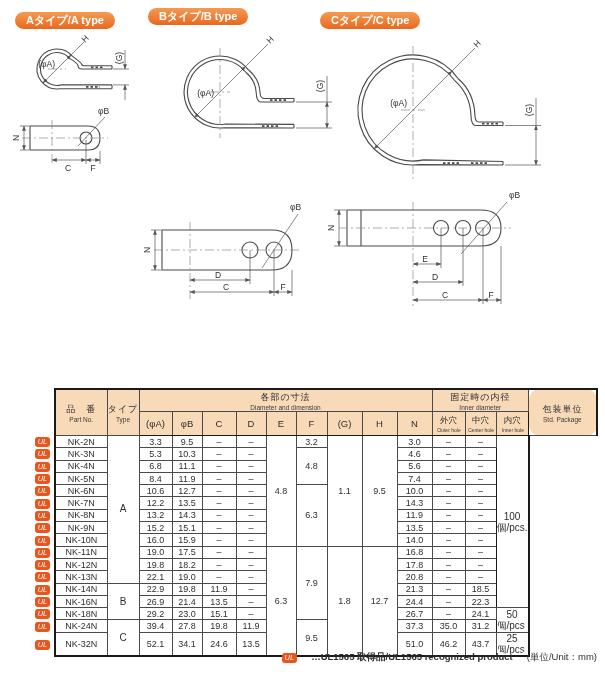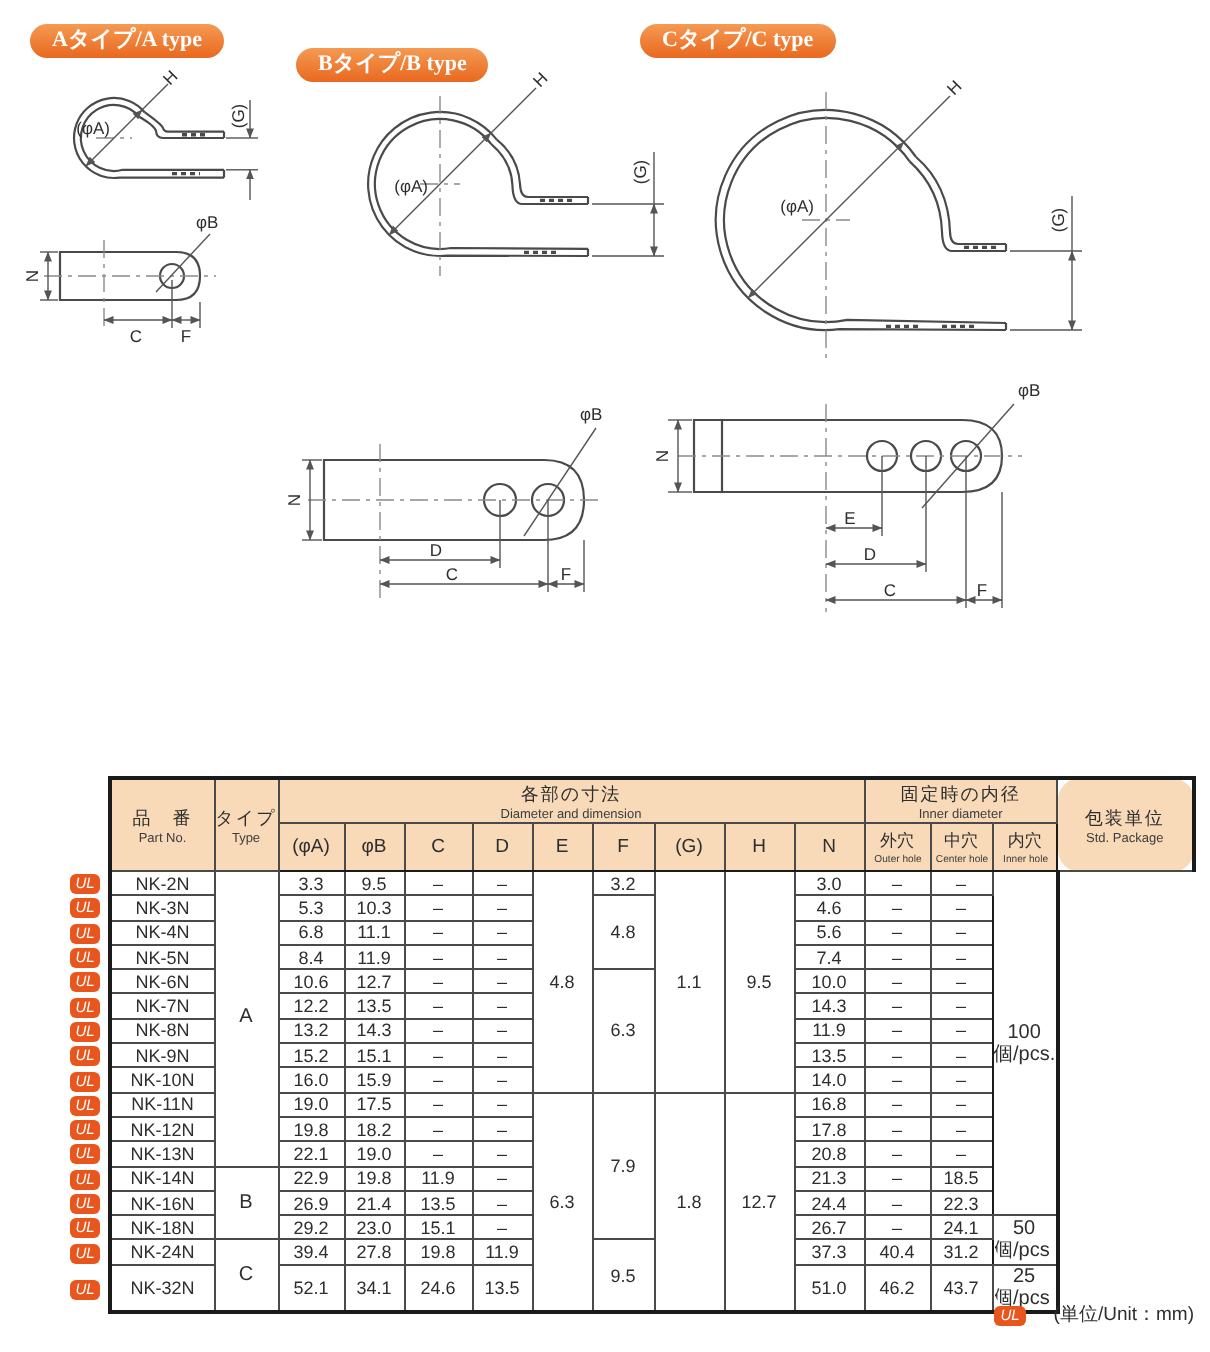--- a/index.html
+++ b/index.html
@@ -1,18 +1,18 @@
 <!DOCTYPE html>
 <html style="--header-bg: #f8d9b8; --accent: #ee7231; --ul-badge: #e8561e; --line: #4a4a4a; --frame: #1a1a1a; --text: #2e2e2e; --draw: #4a4a4a;"><head>
 <meta charset="utf-8">
 <style>
   html,body{margin:0;padding:0;width:605px;height:676px;overflow:hidden;background:#fff;
     font-family:"Liberation Sans",sans-serif;color:var(--text,#2e2e2e);position:relative;}
   .typebadge{position:absolute;background:linear-gradient(180deg,#f59a52,#e9681f);color:#fff;
-    font-weight:bold;font-size:11px;line-height:14px;padding:1px 11px 2px;border-radius:10px;white-space:nowrap;font-family:Liberation Serif, serif;}
+    font-weight:bold;font-size:11px;line-height:14px;padding:1px 11px 2px;border-radius:10px;white-space:nowrap;}
   .dwg{position:absolute;}
   .dwg path,.dwg line,.dwg circle{stroke:var(--draw,#4a4a4a);fill:none;stroke-width:1;}
   .dwg .part{stroke-width:1.1;}
   .dwg .cl{stroke:#8a8a8a;stroke-width:.7;stroke-dasharray:9 3 2 3;}
   .dwg .dim,.dwg .ext{stroke:#555;stroke-width:.7;}
   .dwg .knurl{stroke-width:1.7;stroke-dasharray:2.5 2;}
   .dwg text{fill:var(--text,#2e2e2e);stroke:none;font-size:8.5px;font-family:"Liberation Sans",sans-serif;}
   .tablewrap{position:absolute;left:31px;top:388px;}
   table{border-collapse:collapse;table-layout:fixed;font-size:9px;}
   th,td{border:1px solid var(--line,#444);text-align:center;vertical-align:middle;padding:0;
@@ -46,21 +46,21 @@
 
 <svg width="0" height="0" style="position:absolute" aria-hidden="true">
   <defs>
     <marker id="arr" viewBox="0 0 10 9" refX="8.5" refY="4.5" markerWidth="8" markerHeight="8" orient="auto-start-reverse">
       <path d="M0 1 L9 4.5 L0 8 Z" fill="#555" stroke="none"></path>
     </marker>
   </defs>
 </svg>
 
 <div class="typebadge" style="left:15px;top:12px">Aタイプ/A type</div>
-<div class="typebadge" style="left:148px;top:24px">Bタイプ/B type</div>
+<div class="typebadge" style="left:148px;top:8px">Bタイプ/B type</div>
 <div class="typebadge" style="left:320px;top:12px">Cタイプ/C type</div>
 
 <svg class="dwg" style="left:12px;top:34px" width="130" height="175" viewBox="0 0 130 175">
 
   <path class="part" d="M60.3 22.1 A20 20 0 1 0 47.8 54.8 L100 54.8"></path>
   <path class="part" d="M57.6 24.4 A16.5 16.5 0 1 0 49.3 50.9 L100 50.9"></path>
   <path class="part" d="M60.3 22.1 C65 25.5 69 28.5 69.5 30 Q70 31.8 72 31.8 L100 31.8"></path>
   <path class="part" d="M57.6 24.4 C62 27 65.5 29.5 66 31.5 Q66.3 35 69.5 35 L100 35"></path>
   <line class="part" x1="100" y1="31.8" x2="100" y2="35"></line>
   <line class="part" x1="100" y1="50.9" x2="100" y2="54.8"></line>
@@ -438,35 +438,36 @@
         <tr class="sect">
           <td class="ulcell"><span class="ulbadge">UL</span></td>
           <td class="bl2">NK-24N</td>
           <td class="type bb2" rowspan="2">C</td>
           <td class="gL">39.4</td>
           <td>27.8</td>
           <td>19.8</td>
           <td>11.9</td>
           <td class="bb2" rowspan="2">9.5</td>
           <td class="gL">37.3</td>
-          <td>40.4</td>
+          <td>35.0</td>
           <td>31.2</td>
         </tr>
         <tr>
           <td class="ulcell"><span class="ulbadge">UL</span></td>
           <td class="bl2 bb2">NK-32N</td>
           <td class="gL bb2">52.1</td>
           <td class="bb2">34.1</td>
           <td class="bb2">24.6</td>
           <td class="bb2">13.5</td>
           <td class="gL bb2">51.0</td>
           <td class="bb2">46.2</td>
           <td class="bb2">43.7</td>
           <td class="pkg gL br2 bb2" rowspan="1">25 個/pcs.</td>
         </tr>
       </tbody>
 </table>
 </div>
 
 <div class="footer">
   <span class="ulbadge">UL</span>
+  <span class="fnote">…UL1565 取得品/UL1565 recognized product</span>
   <span class="funit">(単位/Unit：mm)</span>
 </div>
 
 </body></html>

